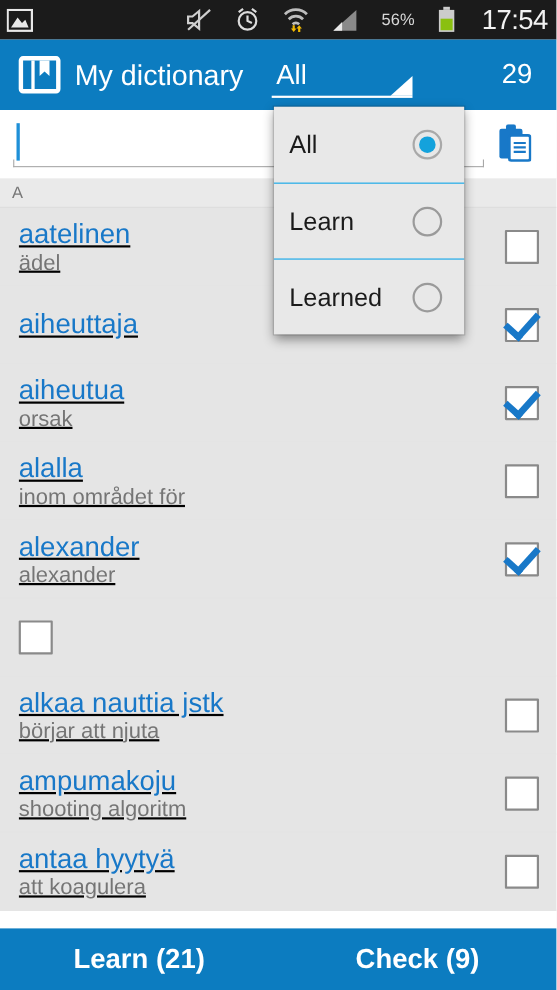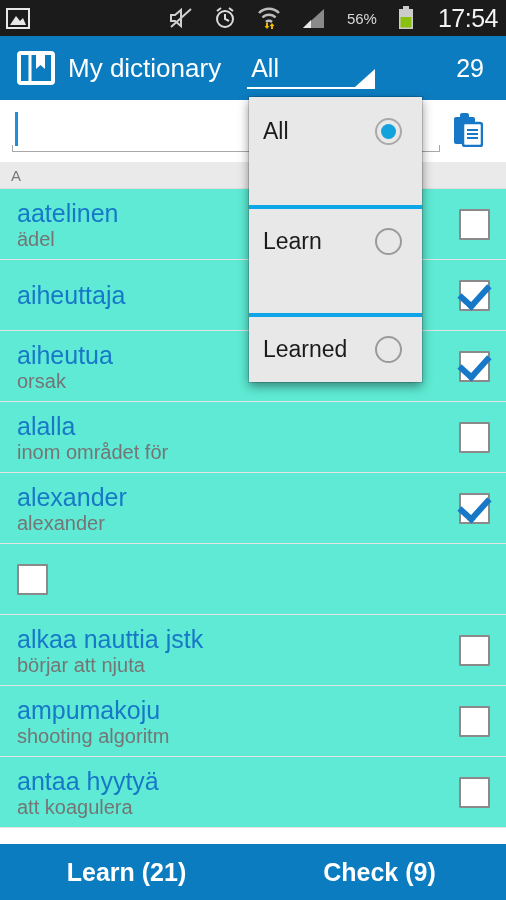--- a/index.html
+++ b/index.html
@@ -76,21 +76,21 @@
   }
 
   
   .section-header {
     height:27px; background:#eaeaea; display:flex; align-items:center;
     padding-left:11px; border-bottom:1px solid #dcdcdc;
   }
   .section-header span { color:#777777; font-size:15px; }
 
   
-  .list { background:#5eead4; }
+  .list { background:#e5e5e5;text-decoration:underline; }
   .row {
     height:71px; display:flex; align-items:center;
     border-bottom:1px solid #e4e4e4; padding-left:17px; padding-right:16px;
   }
   .row-text { flex:1; min-width:0; }
   .row-word {
     color:#1878c8; font-size:25px; line-height:30px; white-space:nowrap;
     overflow:hidden; text-overflow:ellipsis;
   }
   .row-trans {
@@ -121,21 +121,21 @@
   
   .dropdown {
     position:absolute; left:249px; top:97px; width:173px;
     background:#e8e8e8; z-index:40;
     box-shadow:0 4px 10px rgba(0,0,0,.45), 0 0 0 1px rgba(0,0,0,.15);
   }
   .dd-item {
     height:69px; display:flex; align-items:center; justify-content:space-between;
     padding:0 20px 0 14px; cursor:pointer;
   }
-  .dd-item + .dd-item { border-top:4px solid #0ea5e9;margin-top:39px; }
+  .dd-item + .dd-item { border-top:1px solid #0ea5e9; }
   .dd-label { font-size:23px; color:#1b1b1b; }
   .radio {
     width:27px; height:27px; border-radius:50%; border:2px solid #9a9a9a;
     background:#e8e8e8; position:relative; flex:none;
   }
   .radio.sel { border-color:#a9a9a9; }
   .radio.sel::after {
     content:""; position:absolute; left:4px; top:4px; width:15px; height:15px;
     border-radius:50%; background:#14a2dc;
   }

